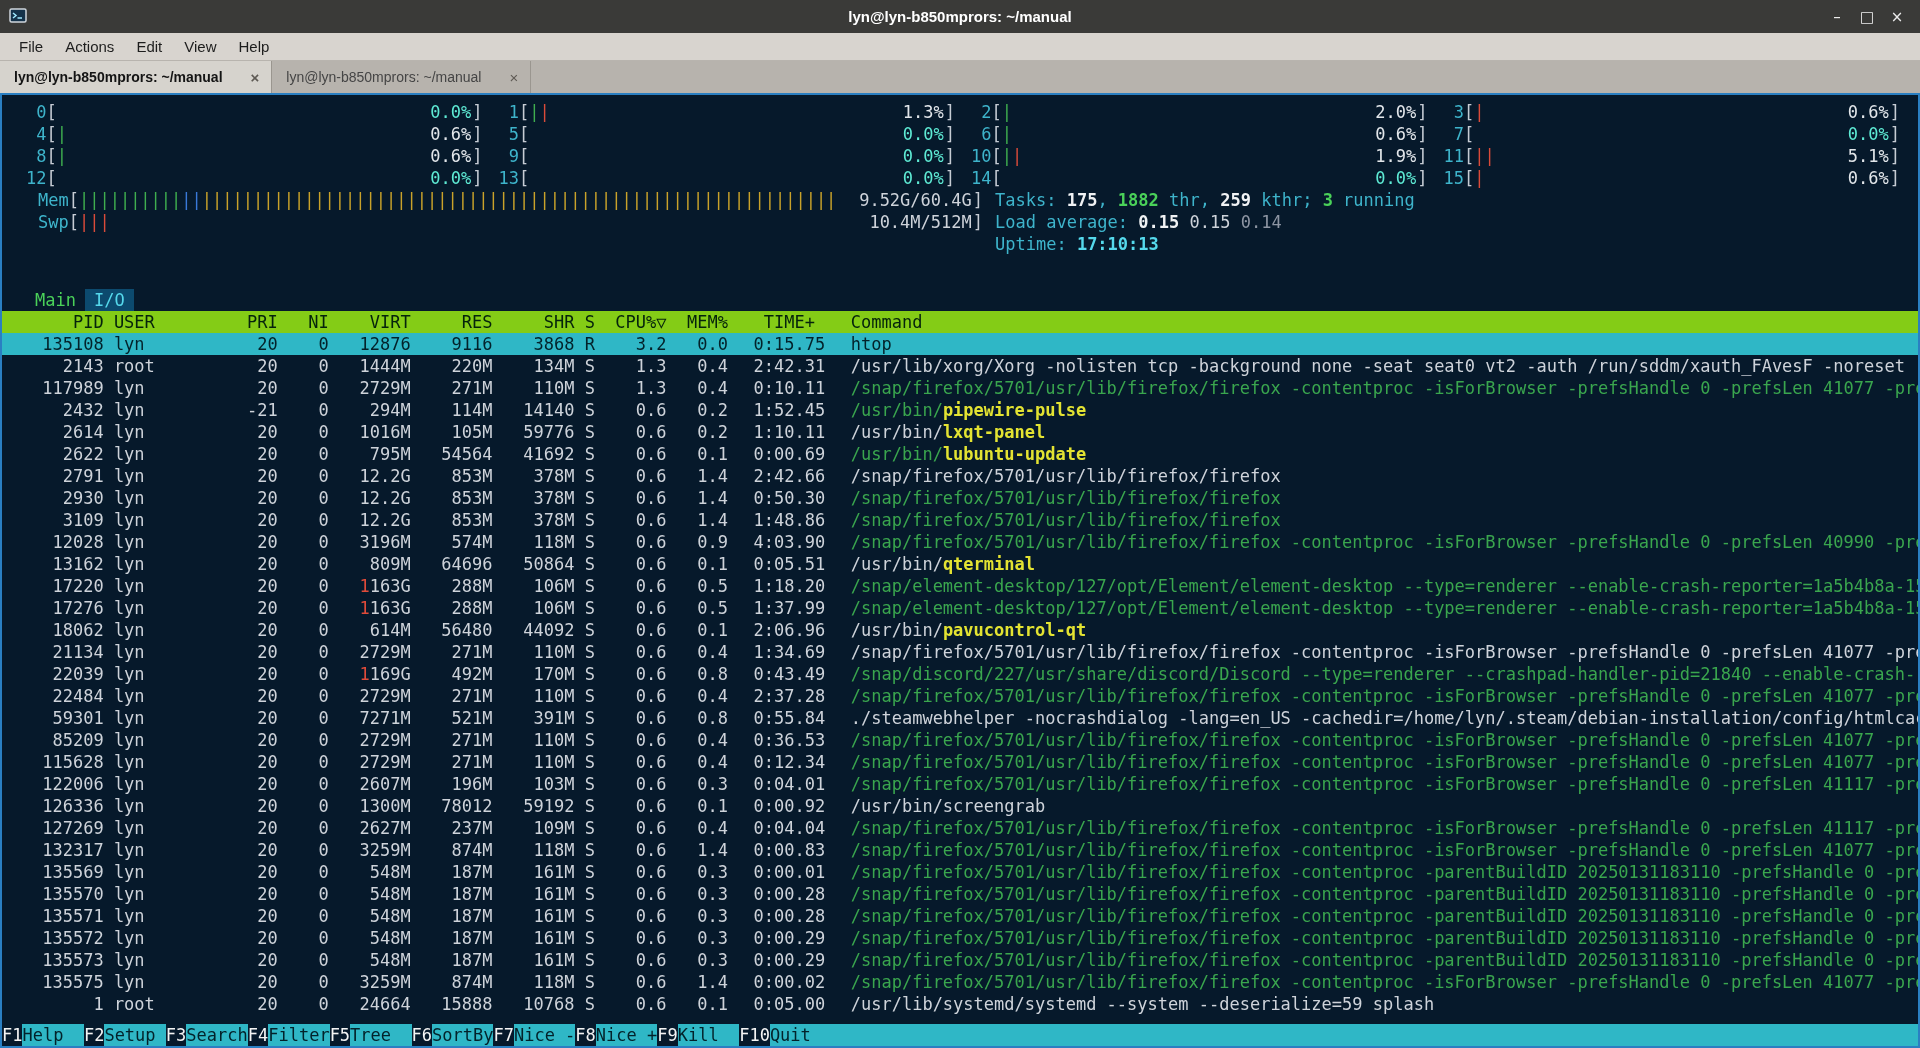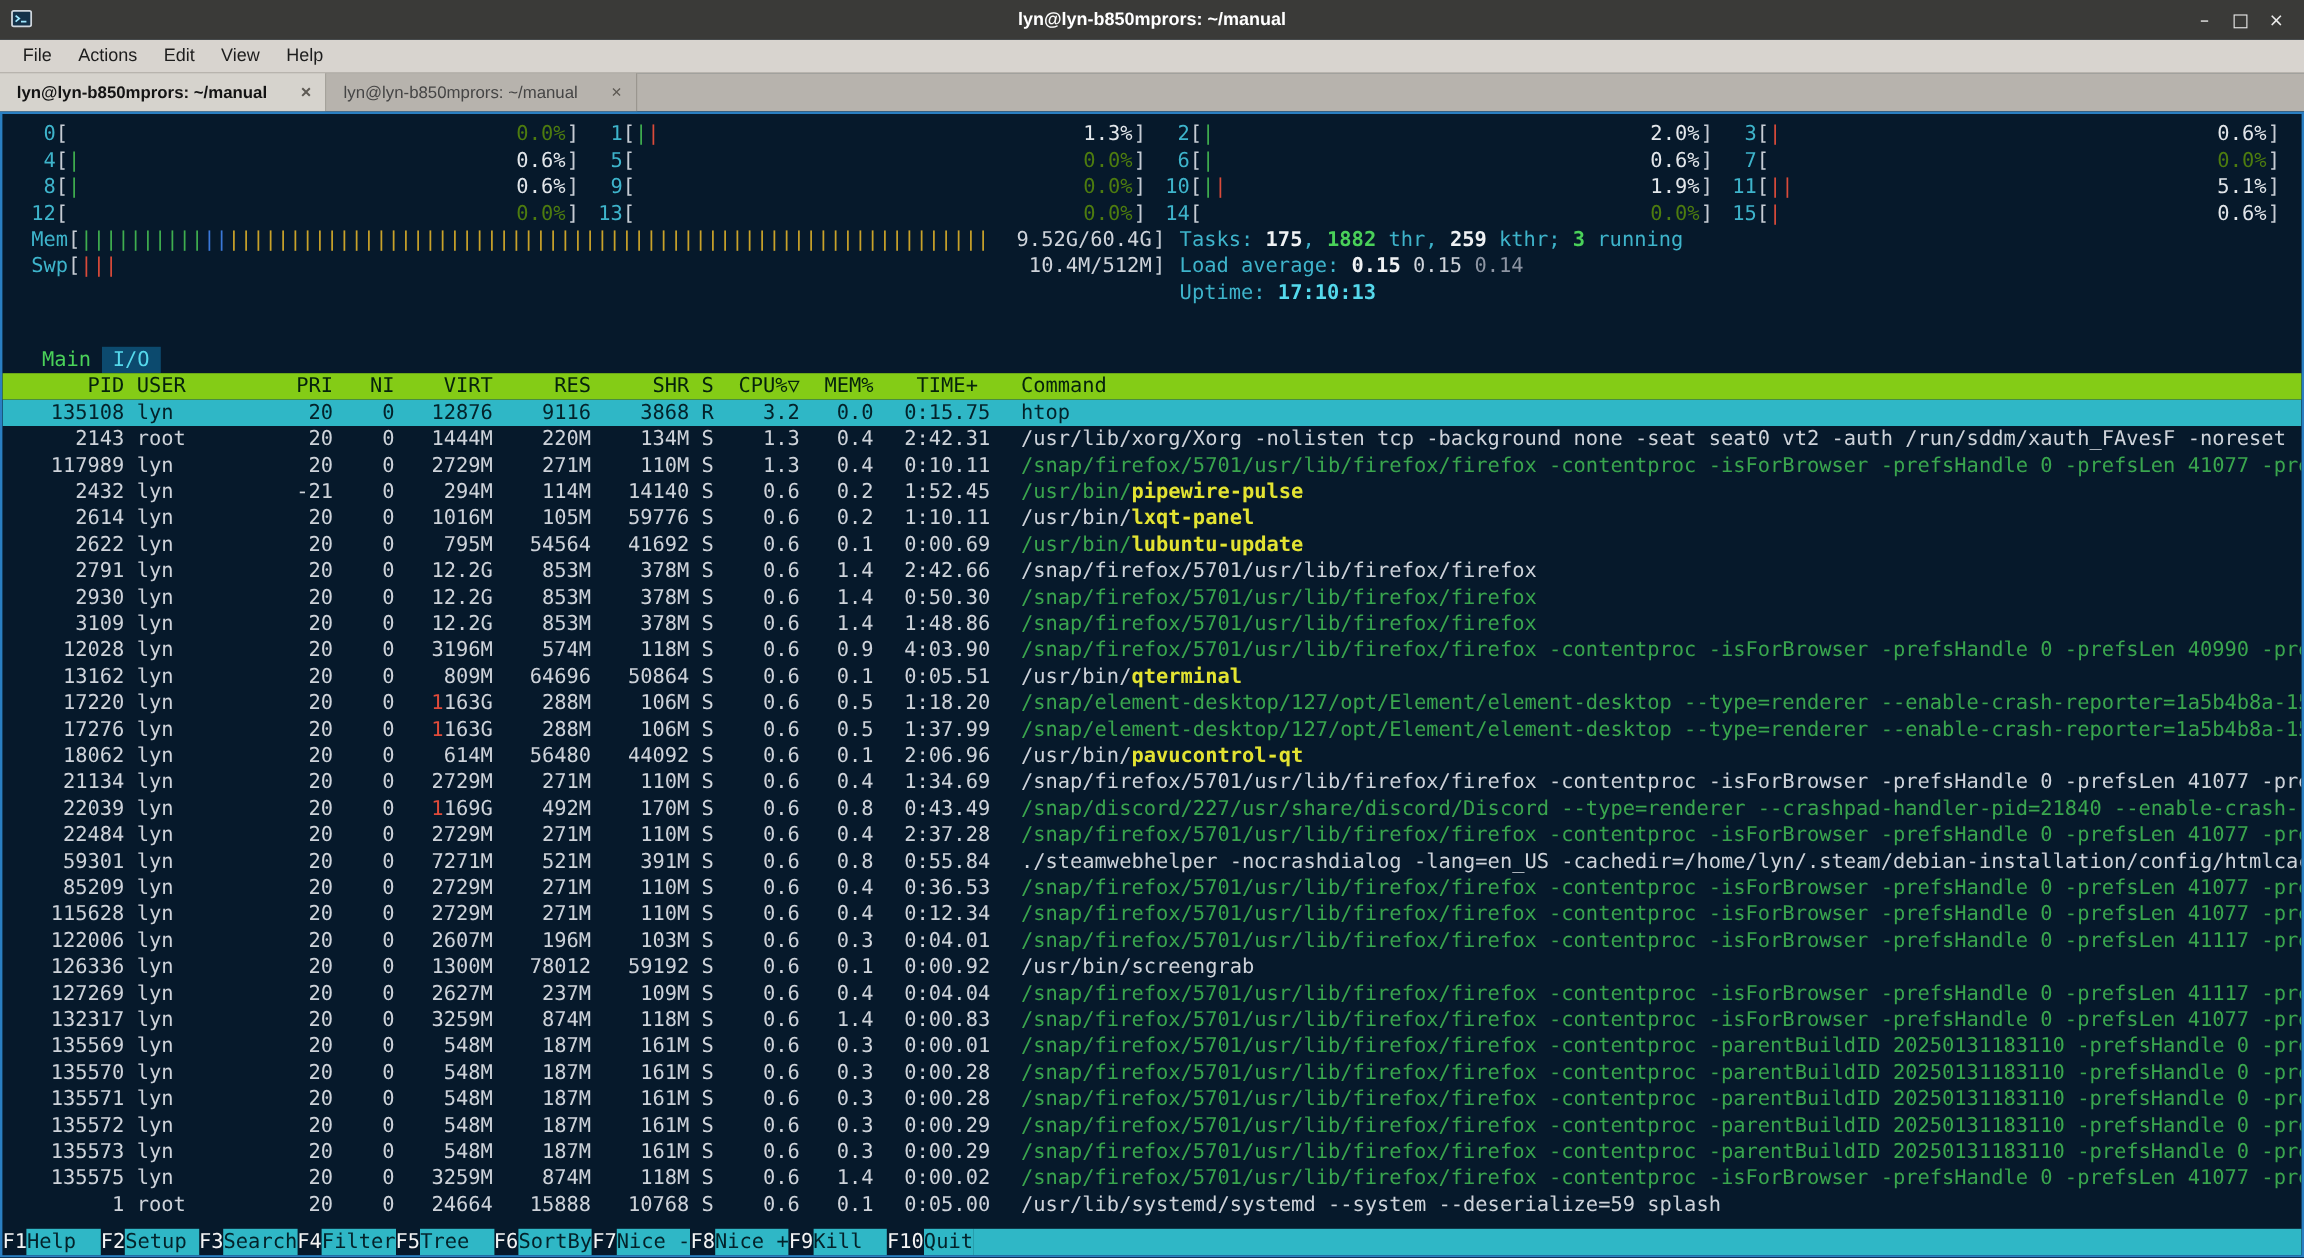--- a/index.html
+++ b/index.html
@@ -28,24 +28,24 @@
   
   .terminal{flex:1;display:flex;flex-direction:column;background:#06192b;border:2px solid #2a7fc2;
             overflow:hidden;font-size:17px;line-height:22px;color:#ced3da;padding-top:6px}
 
   .meters{display:grid;grid-template-columns:repeat(4,1fr);padding:0 18px 0 24px;column-gap:16px}
   .meter{display:flex;height:22px;white-space:pre}
   .cpu-id{width:2ch;text-align:right;color:#3eb4cb;flex:0 0 auto}
   .brk{color:#c6ccd4;flex:0 0 auto}
   .mbar{flex:1;position:relative;overflow:hidden;white-space:pre}
   .pct{position:absolute;right:1px;top:0}
-  .pdim{color:#4d7c0f}.pbright{color:#e2e6ea}
+  .pdim{color:#5eead4}.pbright{color:#e2e6ea}
   .tk-g{color:#3fae4f}.tk-r{color:#da4b3a}.tk-y{color:#c9a22a}.tk-b{color:#3a78d8}
 
-  .hdrcols{display:flex;padding-left:24px}
+  .hdrcols{display:flex;padding-left:36px}
   .hdr-left{width:945px;flex:0 0 auto}
   .hdr-right{flex:1;padding-left:12px}
   .bar-line{display:flex;height:22px;white-space:pre}
   .bar-label{width:3ch;color:#3eb4cb;flex:0 0 auto}
   .bar-value{position:absolute;right:1px;top:0;color:#ced3da}
   .info-line{height:22px;white-space:pre}
 
   .t-fg{color:#ced3da}
   .t-green{color:#3aa64e}
   .t-yellow{color:#e3e332;font-weight:bold}

